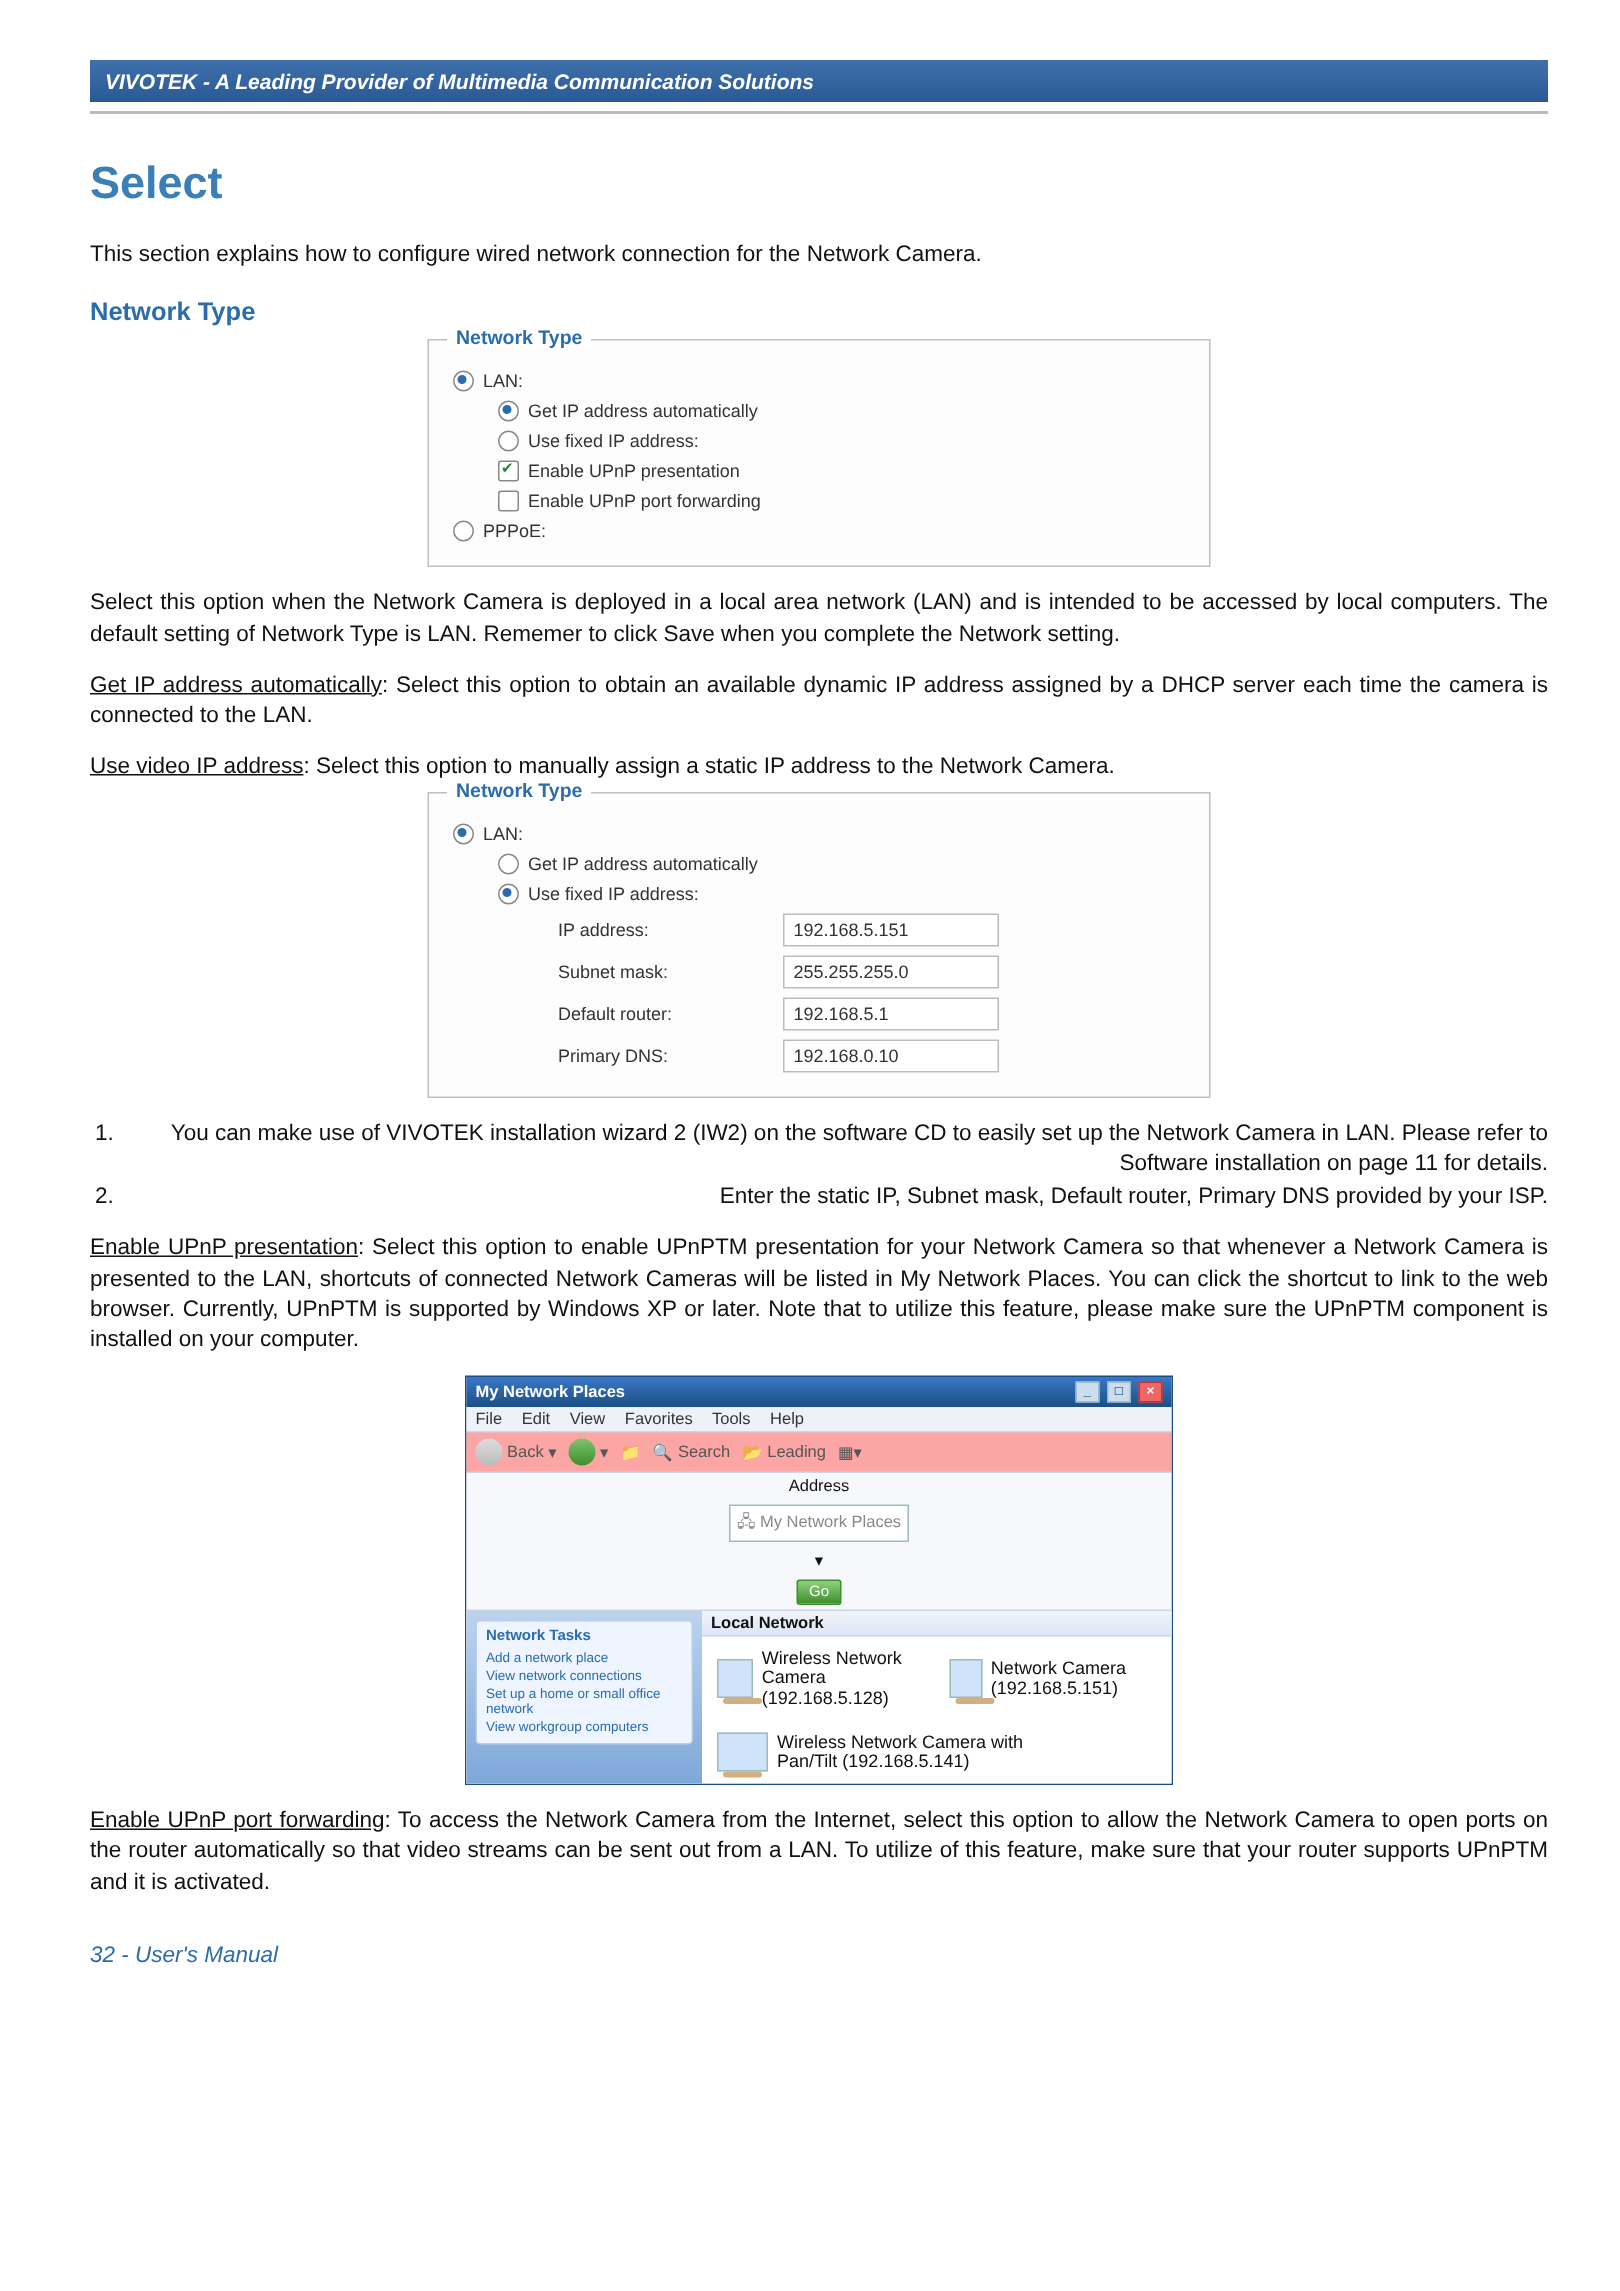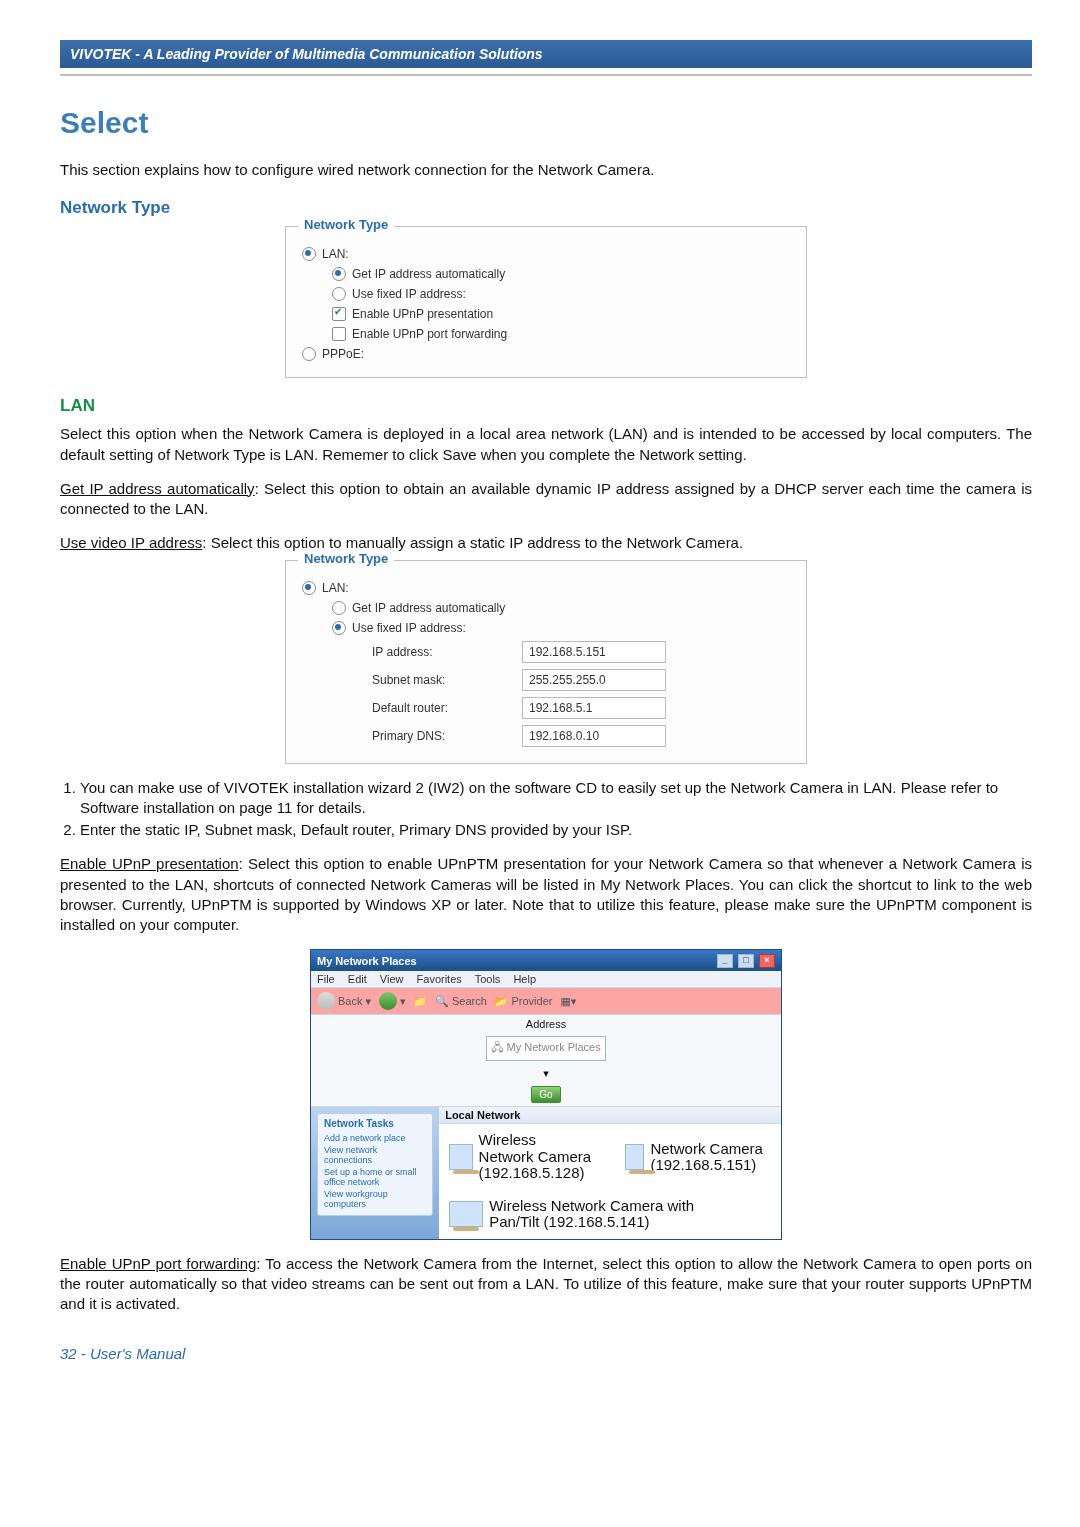--- a/index.html
+++ b/index.html
@@ -65,21 +65,21 @@
   .check { border-radius: 2px; }
   .radio.sel::after { content:""; position:absolute; width:6px; height:6px; background:#2b6cad; border-radius:50%; top:2px; left:2px; }
   .check.sel::after { content:"✔"; color:#1a8a2a; font-size:10px; position:absolute; top:-2px; left:1px; }
   .indent1 { margin-left: 30px; }
   .ip-table { margin-left: 70px; }
   .ip-table .row { display:flex; align-items:center; margin: 6px 0; font-size:12px; }
   .ip-table .lbl { width: 150px; color:#333; }
   .ip-table .val { border:1px solid #bbb; background:#fff; padding:3px 6px; width:130px; font-size:12px; }
   .underline { text-decoration: underline; }
   ol.steps { margin: 0 0 14px 0; padding-left: 20px; }
-  ol.steps li { margin: 2px 0; line-height:1.35; }
+  ol.steps li { margin: 2px 0; line-height:1.35;text-align:right; }
   
   .win {
     width: 470px;
     margin: 6px auto 14px auto;
     border: 1px solid #1b4f84;
     background:#eef3fb;
     font-size: 11px;
   }
   .win .titlebar { background: linear-gradient(to bottom,#3a77c8,#1b4f84); color:#fff; padding:3px 6px; display:flex; justify-content:space-between; align-items:center; font-weight:bold; font-size:11px;}
   .win .ctrls span{ display:inline-block; width:14px; height:12px; margin-left:2px; background:#cde; border:1px solid #9bc; text-align:center; line-height:10px; font-size:9px; color:#036;}
@@ -94,21 +94,21 @@
   .win .addrbar .field{ flex:1; background:#fff; border:1px solid #9bb; padding:2px 4px; color:#888;}
   .win .addrbar .gobtn{ background:linear-gradient(#8fd17a,#3e8e2e); color:#fff; padding:2px 7px; border:1px solid #3e8e2e; border-radius:2px; font-size:10px;}
   .win .body{ display:flex; background:#fff;}
   .win .sidepane{ width:145px; background:linear-gradient(#bcd3ef,#7ea7d8); padding:6px;}
   .win .sidepane .card{ background:#eef5ff; border:1px solid #b8cee8; border-radius:3px; padding:4px 6px; }
   .win .sidepane .card h4{ margin:0 0 4px 0; color:#2b6cad; font-size:10px; font-weight:bold;}
   .win .sidepane .card a{ display:block; color:#2b6cad; font-size:9px; margin:2px 0;}
   .win .mainpane{ flex:1; padding:0;}
   .win .mainpane .grouphdr{ background:linear-gradient(#f0f4fb,#dce6f4); font-weight:bold; padding:2px 6px; border-bottom:1px solid #cbd6e6;}
   .win .mainpane .items{ display:flex; gap:30px; padding:8px 10px;}
-  .win .item{ display:flex; align-items:center; gap:6px; font-size:15px; line-height:1.1;}
+  .win .item{ display:flex; align-items:center; gap:6px; font-size:12px; line-height:1.1;}
   .win .item .thumb{ width:32px; height:24px; background:#cfe3fa; border:1px solid #9bb; position:relative;}
   .win .item .thumb::after{ content:""; position:absolute; bottom:-5px; left:3px; width:26px; height:4px; background:#d0b080; border-radius:2px;}
   .footer { color:#2b6cad; font-style:italic; font-size:15px; margin-top:30px; }
 </style>
 </head>
 <body>
 
 <div class="page">
   <div class="top-title-bar">VIVOTEK - A Leading Provider of Multimedia Communication Solutions</div>
   <hr class="rule">
@@ -141,21 +141,20 @@
         <span class="check"></span>
         <span>Enable UPnP port forwarding</span>
       </div>
       <div class="radio-row">
         <span class="radio"></span>
         <span>PPPoE:</span>
       </div>
     </div>
   </div>
 
-  <h2 class="sub-heading green">LAN</h2>
   <p>Select this option when the Network Camera is deployed in a local area network (LAN) and is intended to be accessed by local computers. The default setting of Network Type is LAN. Rememer to click Save when you complete the Network setting.</p>
 
   <p>
     <span class="underline">Get IP address automatically</span><span>: Select this option to obtain an available dynamic IP address assigned by a DHCP server each time the camera is connected to the LAN.</span>
   </p>
 
   <p style="margin-bottom:4px;">
     <span class="underline">Use video IP address</span><span>: Select this option to manually assign a static IP address to the Network Camera.</span>
   </p>
 
@@ -219,21 +218,21 @@
       <span>View</span>
       <span>Favorites</span>
       <span>Tools</span>
       <span>Help</span>
     </div>
     <div class="toolbar">
       <span class="btn"><span class="circ gray"></span><span>Back</span> ▾</span>
       <span class="btn"><span class="circ"></span> ▾</span>
       <span class="btn">📁</span>
       <span class="btn">🔍 <span>Search</span></span>
-      <span class="btn">📂 <span>Provider</span></span>
+      <span class="btn">📂 <span>Leading</span></span>
       <span class="btn">▦▾</span>
     </div>
     <div class="addrbar">
       <span>Address</span>
       <span class="field">🖧 <span>My Network Places</span></span>
       <span>▾</span>
       <span class="gobtn"><span>Go</span></span>
     </div>
     <div class="body">
       <div class="sidepane">

